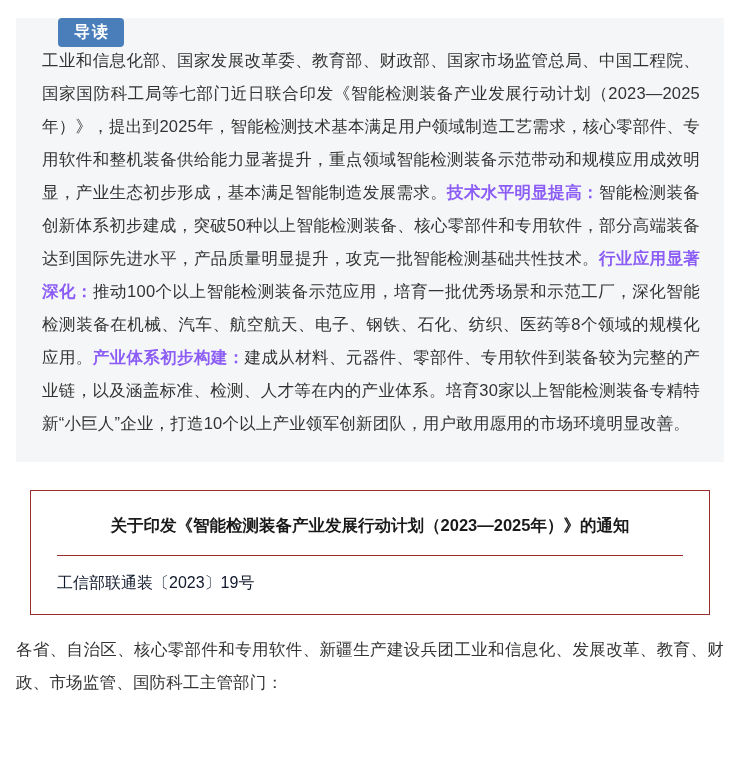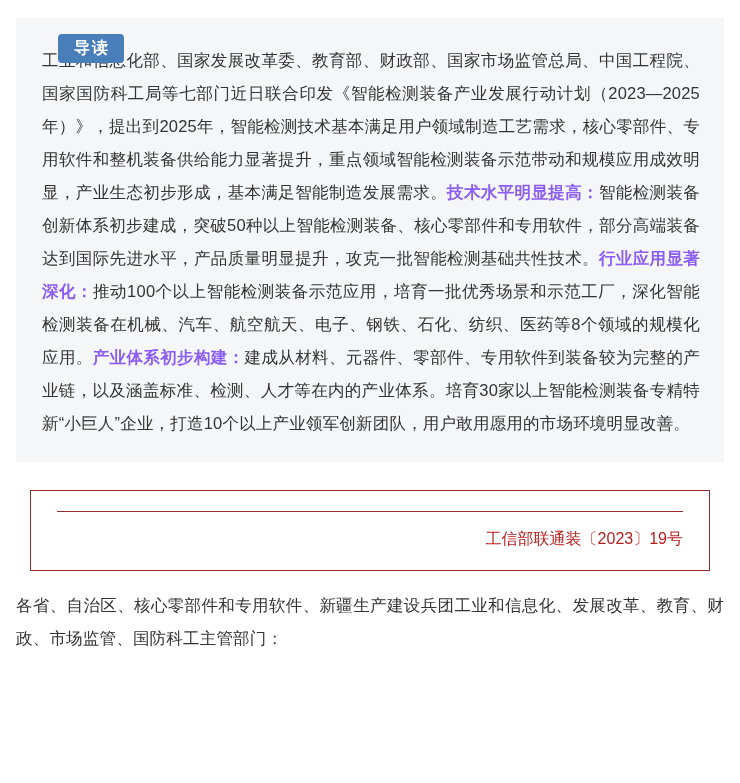--- a/index.html
+++ b/index.html
@@ -22,21 +22,21 @@
   }
 
   
   .lead-wrap {
     position: relative;
     margin: 10px 16px 0 16px;
   }
   .lead-badge {
     position: absolute;
     left: 42px;
-    top: 16px;
+    top: 0;
     background: #4a7ebb;
     color: #ffffff;
     font-size: 16px;
     font-weight: bold;
     letter-spacing: 2px;
     padding: 6px 14px 7px 16px;
     border-radius: 4px;
     z-index: 2;
     line-height: 1;
   }
@@ -72,23 +72,23 @@
     color: #1a1a1a;
     line-height: 1.7;
     padding-bottom: 16px;
   }
   .notice-divider {
     border: 0;
     border-top: 1px solid #9b2c2c;
     margin: 0 0 14px 0;
   }
   .notice-number {
-    text-align: right;
+    text-align: left;
     font-size: 16px;
-    color: #b91c1c;
+    color: #0f172a;
     line-height: 1.6;
   }
 
   
   .body-block {
     margin: 18px 16px 0 16px;
   }
   .para {
     font-size: 16.5px;
     line-height: 2.0;
@@ -107,20 +107,21 @@
 <div class="page">
 
   <div class="lead-wrap">
     <div class="lead-badge">导读</div>
     <div class="lead-box">
       <div class="lead-text" id="lead-text"><span>工业和信息化部、国家发展改革委、教育部、财政部、国家市场监管总局、中国工程院、国家国防科工局等七部门近日联合印发《智能检测装备产业发展行动计划（2023—2025年）》，提出到2025年，智能检测技术基本满足用户领域制造工艺需求，核心零部件、专用软件和整机装备供给能力显著提升，重点领域智能检测装备示范带动和规模应用成效明显，产业生态初步形成，基本满足智能制造发展需求。</span><b>技术水平明显提高：</b><span>智能检测装备创新体系初步建成，突破50种以上智能检测装备、核心零部件和专用软件，部分高端装备达到国际先进水平，产品质量明显提升，攻克一批智能检测基础共性技术。</span><b>行业应用显著深化：</b><span>推动100个以上智能检测装备示范应用，培育一批优秀场景和示范工厂，深化智能检测装备在机械、汽车、航空航天、电子、钢铁、石化、纺织、医药等8个领域的规模化应用。</span><b>产业体系初步构建：</b><span>建成从材料、元器件、零部件、专用软件到装备较为完整的产业链，以及涵盖标准、检测、人才等在内的产业体系。培育30家以上智能检测装备专精特新“小巨人”企业，打造10个以上产业领军创新团队，用户敢用愿用的市场环境明显改善。</span></div>
     </div>
   </div>
 
   <div class="notice-box">
+    <div class="notice-title">关于印发《智能检测装备产业发展行动计划（2023—2025年）》的通知</div>
     <hr class="notice-divider">
     <div class="notice-number">工信部联通装〔2023〕19号</div>
   </div>
 
   <div class="body-block">
     <p class="para">各省、自治区、核心零部件和专用软件、新疆生产建设兵团工业和信息化、发展改革、教育、财政、市场监管、国防科工主管部门：</p>
   </div>
 
 </div>
 

